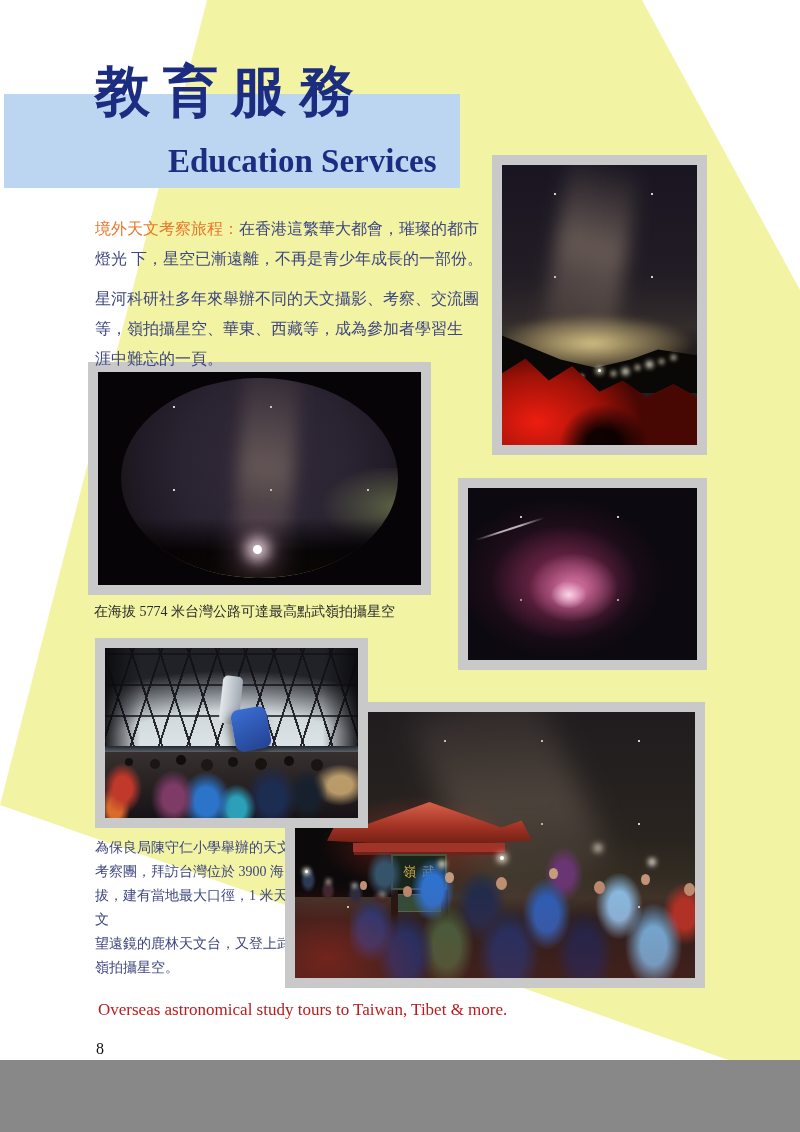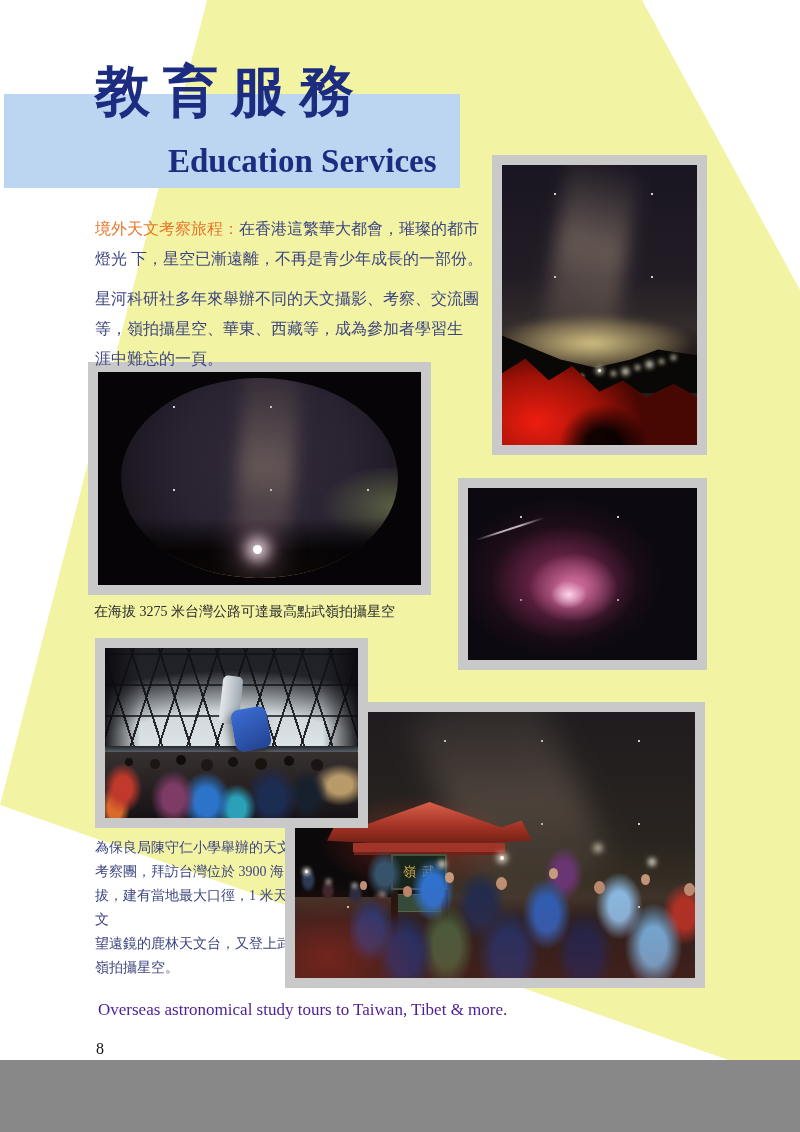--- a/index.html
+++ b/index.html
@@ -20,21 +20,21 @@
 
   
   .para{color:#3E4580;font-size:16px;line-height:30px;white-space:pre-line;z-index:2;
         font-family:"Liberation Serif",serif;}
   .para1{left:95px;top:214px;width:396px;}
   .para2{left:95px;top:284px;width:396px;}
   .lead{color:#E8762C;}
   .caption{left:94px;top:603px;width:340px;font-size:14px;color:#2B2B2B;z-index:2;
         font-family:"Liberation Serif",serif;}
   .para3{left:95px;top:836px;width:198px;font-size:14px;line-height:24px;z-index:2;}
-  .footer-en{left:98px;top:1000px;font-size:17px;color:#4c1d95;z-index:2;
+  .footer-en{left:98px;top:1000px;font-size:17px;color:#b91c1c;z-index:2;
         font-family:"Liberation Serif",serif;}
   .page-num{left:96px;top:1040px;font-size:16px;color:#111;z-index:2;
         font-family:"Liberation Serif",serif;}
 
   
   .frame{background:#C9C9C9;padding:10px;box-sizing:border-box;z-index:1;}
   .photo{position:relative;width:100%;height:100%;overflow:hidden;}
   .f1{left:492px;top:155px;width:215px;height:300px;}
   .f2{left:88px;top:362px;width:343px;height:233px;}
   .f3{left:458px;top:478px;width:249px;height:192px;}
@@ -225,21 +225,21 @@
       <div class="disc">
         <div class="stars"></div>
         <div class="mw"></div>
         <div class="rim"></div>
         <div class="fg"></div>
         <div class="lamp"></div>
       </div>
     </div>
   </div>
 
-  <div class="abs caption">在海拔 3275 米台灣公路可達最高點武嶺拍攝星空</div>
+  <div class="abs caption">在海拔 5774 米台灣公路可達最高點武嶺拍攝星空</div>
 
   <div class="abs frame f3">
     <div class="photo p3">
       <div class="stars"></div>
       <div class="neb"></div>
       <div class="streak"></div>
     </div>
   </div>
 
   <div class="abs frame f4">

